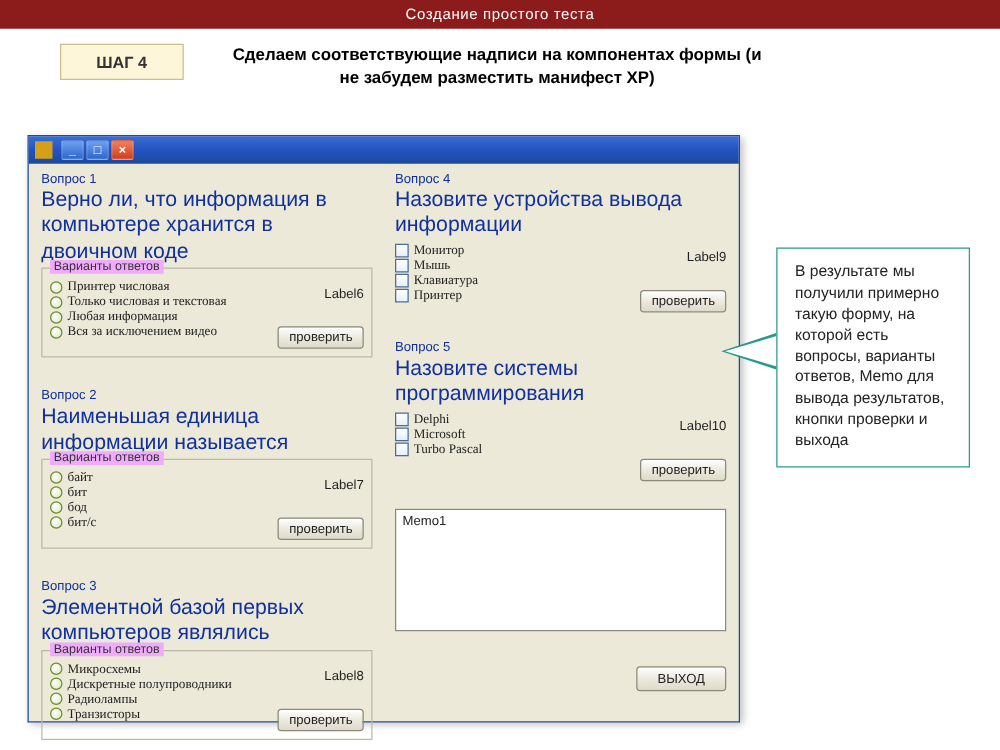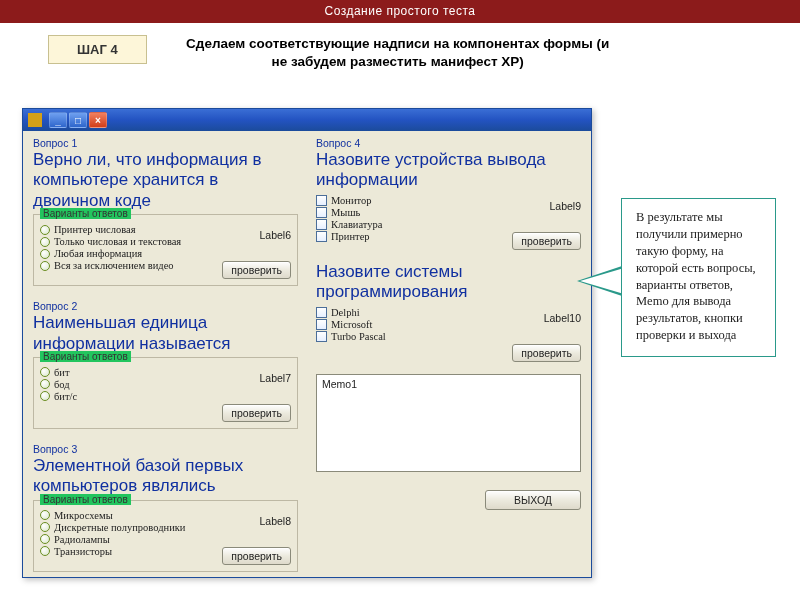--- a/index.html
+++ b/index.html
@@ -81,34 +81,34 @@
     color: #fff;
   }
   .winbtn.min, .winbtn.max { background: linear-gradient(#6fa0f0,#2e66cc); border:1px solid #fff3;}
   .winbtn.close { background: linear-gradient(#f08060,#d23e1a); border:1px solid #fff3;}
   .client {
     position: absolute;
     top: 22px; left: 0; right: 0; bottom: 0;
     padding: 6px 10px;
   }
   .cols { display: flex; gap: 18px; height: 100%; }
-  .col { flex: 1; display: flex; flex-direction: column; gap: 12px; }
+  .col { flex: 1; display: flex; flex-direction: column; gap: 22px; }
   .qblock { }
   .qnum { color: #1030a0; font-size: 10.5px; margin-bottom: 1px;}
   .qtext { color: #1030a0; font-size: 17px; line-height: 1.2; margin-bottom: 3px; }
   .groupbox {
     border: 1px solid #bdb8a4;
     position: relative;
     padding: 8px 6px 6px;
     margin-bottom: 2px;
   }
   .groupbox .legend {
     position: absolute;
     top: -7px; left: 6px;
-    background: #22c55e;
+    background: #f0abfc;
     padding: 0 3px;
     font-size: 10px;
     color: #333;
   }
   .optrow {
     display: flex;
     align-items: center;
     gap: 4px;
     font-size: 10.5px;
     color: #222;
@@ -159,21 +159,20 @@
     position: absolute;
     right: 24px;
     top: 198px;
     width: 155px;
     border: 1.5px solid #2a998a;
     background: #fff;
     padding: 10px 10px 12px 14px;
     font-size: 12.5px;
     line-height: 1.35;
     color: #222;
-    font-family: Liberation Serif, serif;
   }
   .callout-pointer {
     position: absolute;
     right: 175px;
     top: 265px;
     width: 0; height: 0;
     border-top: 16px solid transparent;
     border-bottom: 16px solid transparent;
     border-right: 48px solid #2a998a;
   }
@@ -242,20 +241,24 @@
 
         <div class="qblock">
           <div class="qnum">Вопрос 2</div>
           <div class="qtext">Наименьшая единица информации называется</div>
           <div class="groupbox">
             <span class="legend">Варианты ответов</span>
             <div class="rightcol-inner">
               <div class="opts">
                 <div class="optrow">
                     <span class="radio"></span>
+                    <span>байт</span>
+                  </div>
+                <div class="optrow">
+                    <span class="radio"></span>
                     <span>бит</span>
                   </div>
                 <div class="optrow">
                     <span class="radio"></span>
                     <span>бод</span>
                   </div>
                 <div class="optrow">
                     <span class="radio"></span>
                     <span>бит/с</span>
                   </div>
@@ -327,20 +330,21 @@
                 </div>
             </div>
             <div class="side">
               <span class="lbl">Label9</span>
               <span class="btn">проверить</span>
             </div>
           </div>
         </div>
 
         <div class="qblock">
+          <div class="qnum">Вопрос 5</div>
           <div class="qtext">Назовите системы программирования</div>
           <div class="rightcol-inner">
             <div class="opts">
               <div class="optrow">
                   <span class="checkbox"></span>
                   <span>Delphi</span>
                 </div>
               <div class="optrow">
                   <span class="checkbox"></span>
                   <span>Microsoft</span>
@@ -352,21 +356,21 @@
             </div>
             <div class="side">
               <span class="lbl">Label10</span>
               <span class="btn">проверить</span>
             </div>
           </div>
         </div>
 
         <div class="memo">Memo1</div>
         <div class="exit-row">
-          <span class="btn" style="padding:3px 28px;">ВЫХОД</span>
+          <span class="btn" style="padding:3px 16px;">ВЫХОД</span>
         </div>
 
       </div>
     </div>
   </div>
 </div>
 
 <div class="callout-pointer"></div>
 <div class="callout">   В результате мы получили примерно такую форму, на которой есть вопросы, варианты ответов, Memo для вывода результатов,  кнопки проверки и выхода</div>
 

